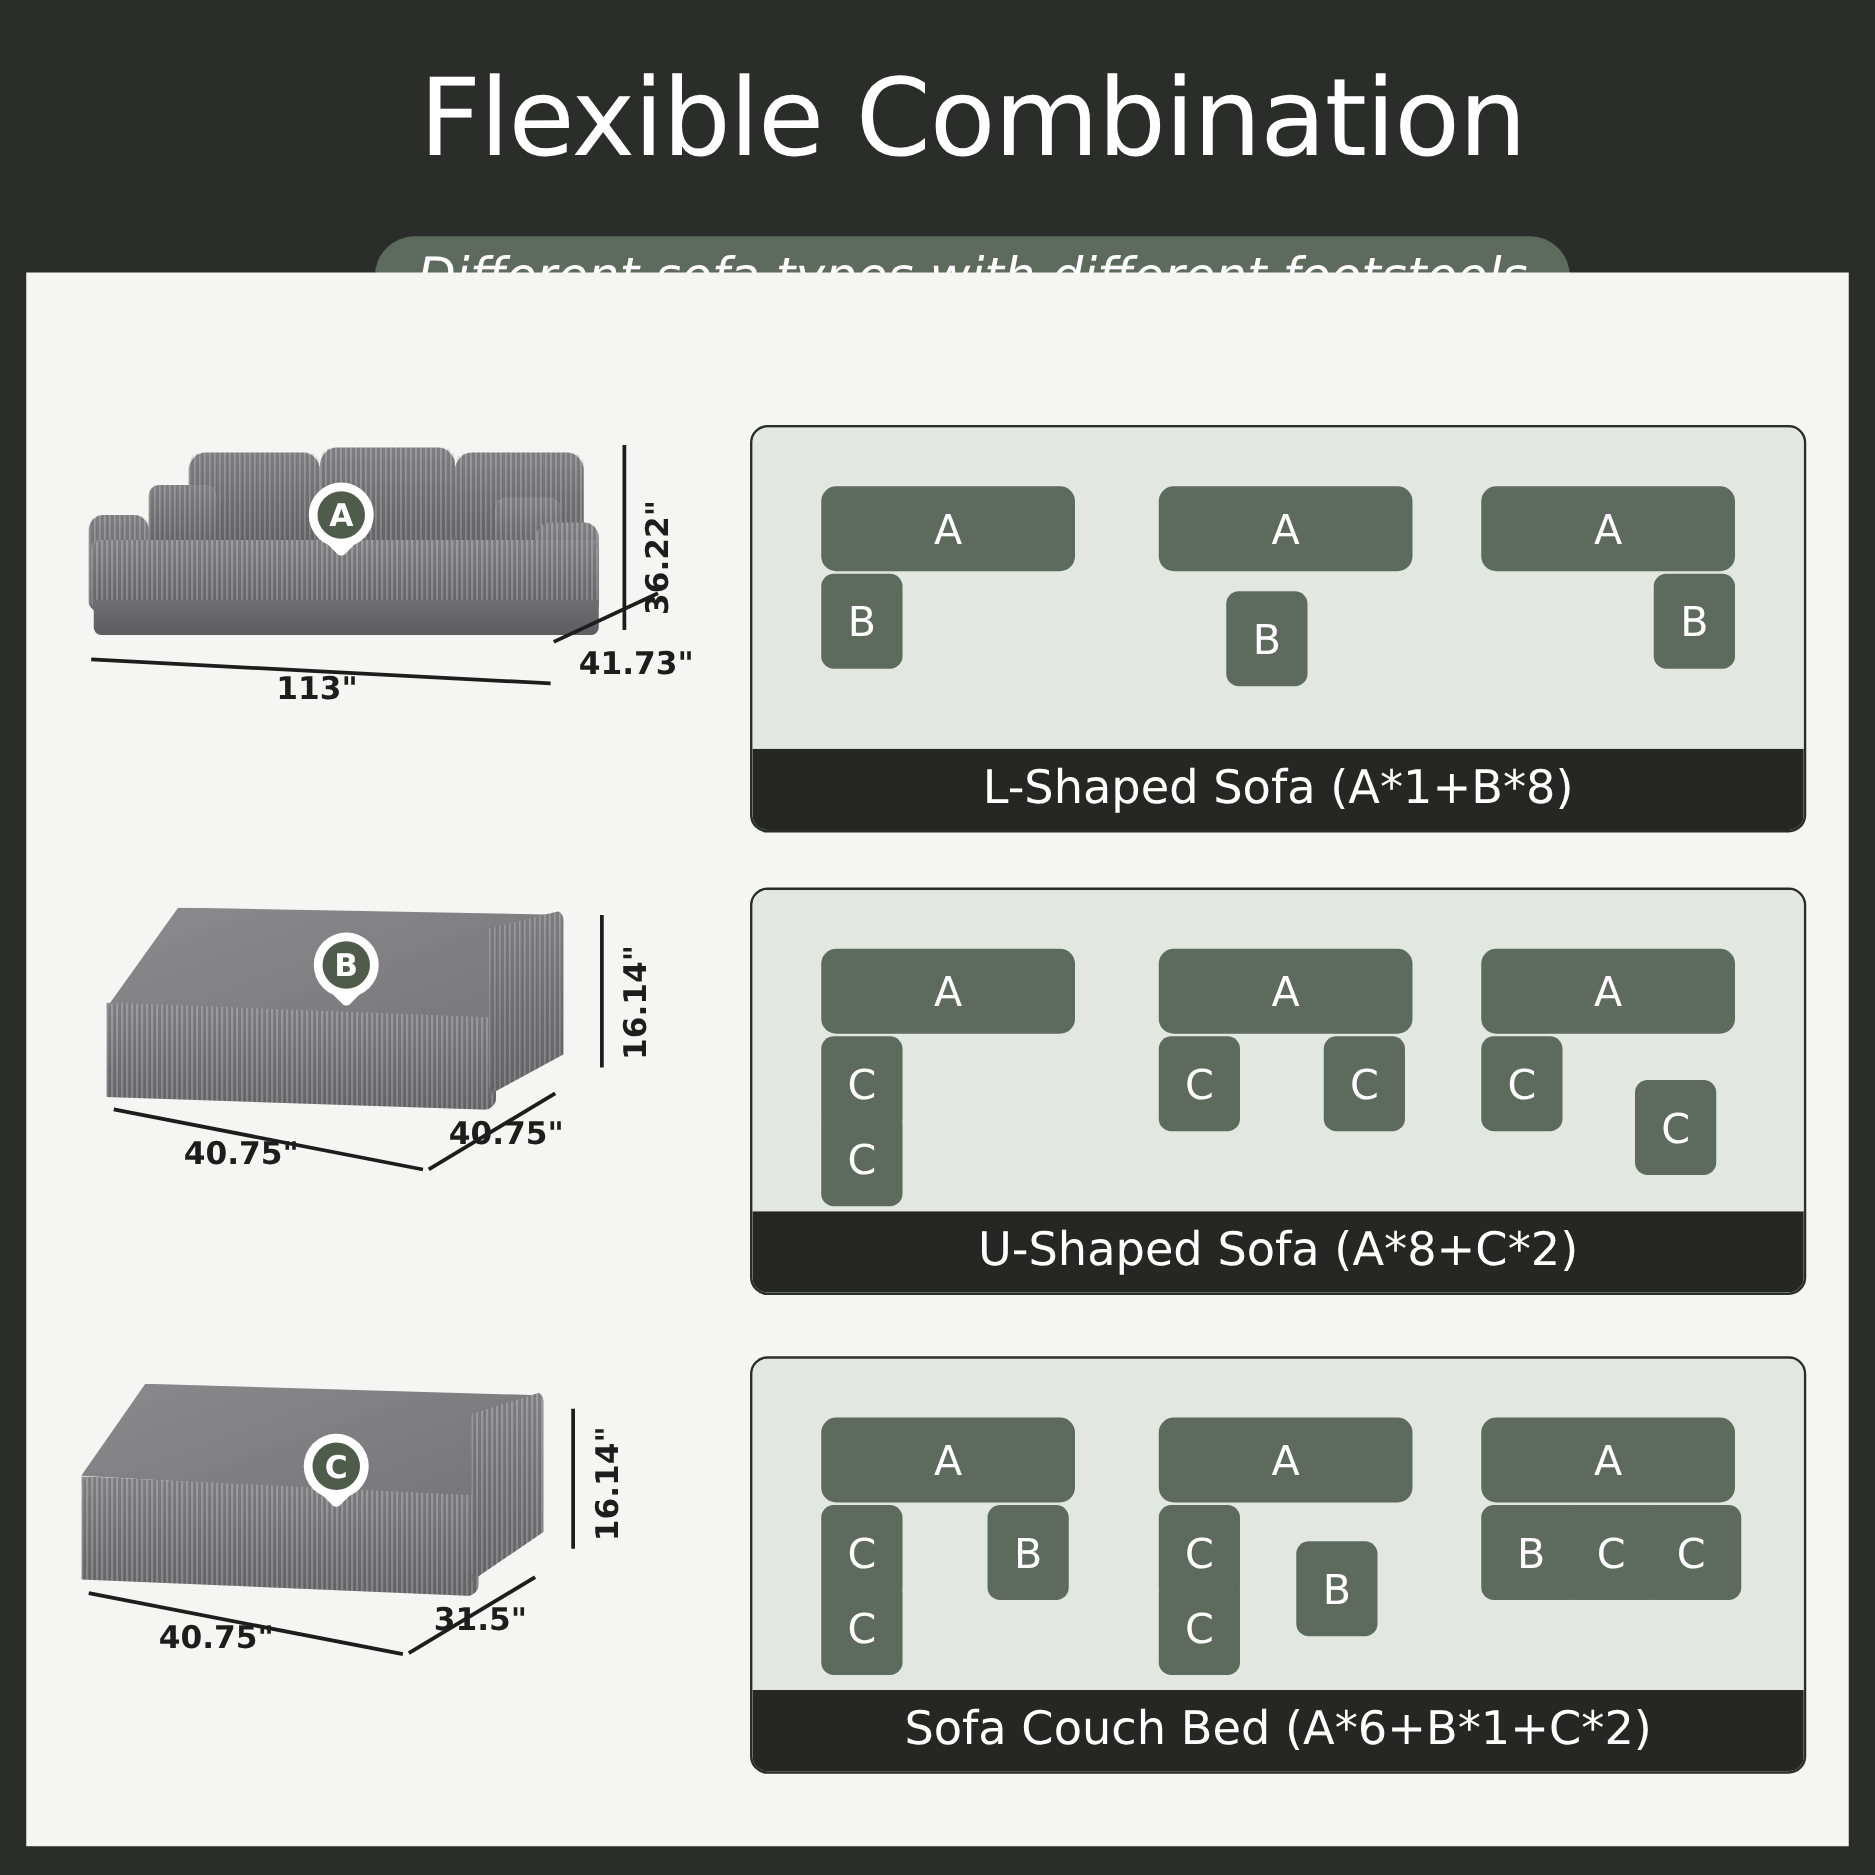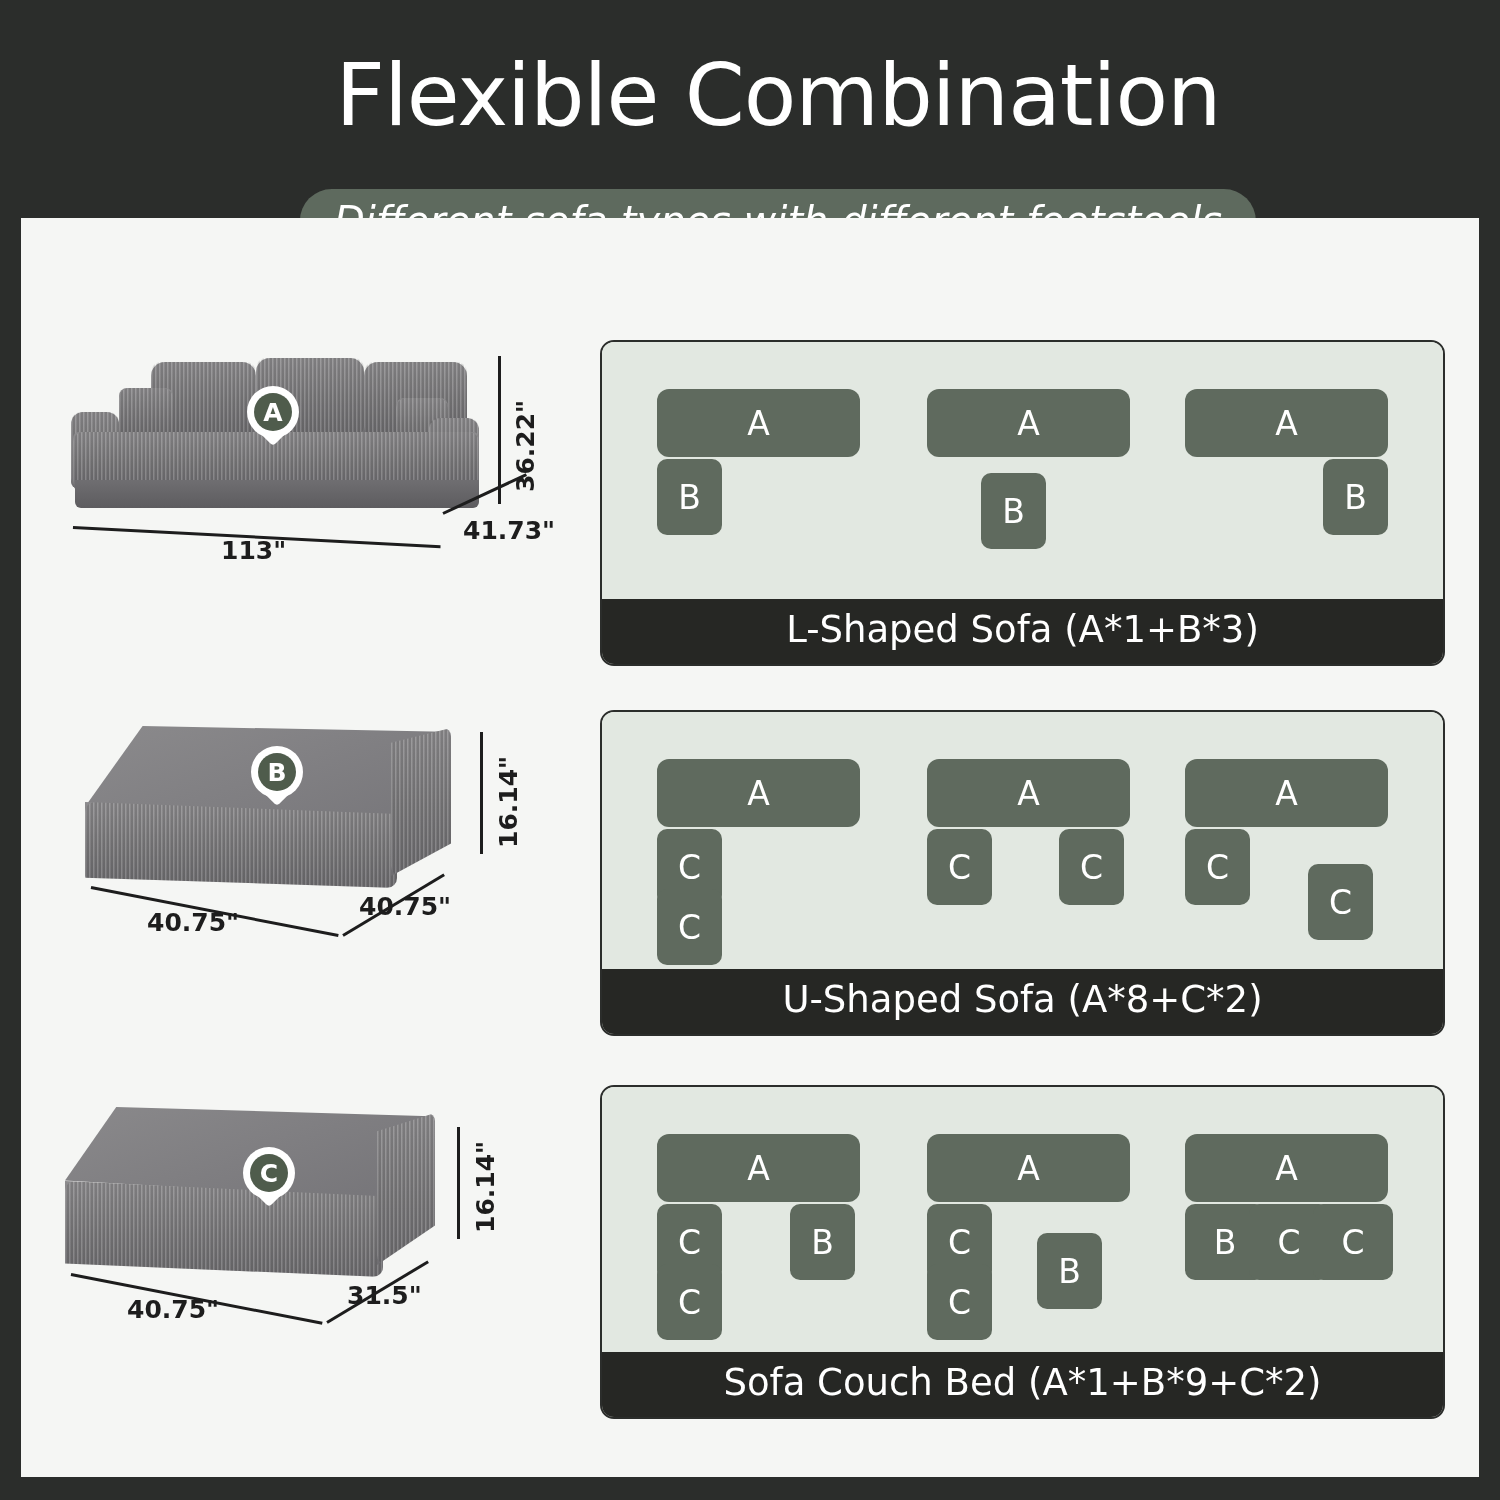--- a/index.html
+++ b/index.html
@@ -264,21 +264,21 @@
 
       <div class="combo-card">
         <div class="combo-stage">
             <div class="block a" style="left: 55px; top: 47px;">A</div>
             <div class="block small" style="left: 55px; top: 117px;">B</div>
             <div class="block a" style="left: 325px; top: 47px;">A</div>
             <div class="block small" style="left: 379px; top: 131px;">B</div>
             <div class="block a" style="left: 583px; top: 47px;">A</div>
             <div class="block small" style="left: 721px; top: 117px;">B</div>
           </div>
-        <div class="combo-caption">L-Shaped Sofa (A*1+B*3)</div>
+        <div class="combo-caption">L-Shaped Sofa (A*1+B*8)</div>
       </div>
     </div>
 
     <div class="row row-2">
 
       <div class="product">
         <div class="prod-art">
 
           <div style="position:absolute; left:34px; top:16px; width:360px; height:96px;
                       background:linear-gradient(160deg,#8b8a8c,#77767a);
@@ -364,18 +364,18 @@
             <div class="block small" style="left: 188px; top: 117px;">B</div>
             <div class="block a" style="left: 325px; top: 47px;">A</div>
             <div class="block small" style="left: 325px; top: 117px;">C</div>
             <div class="block small" style="left: 325px; top: 177px;">C</div>
             <div class="block small" style="left: 435px; top: 146px;">B</div>
             <div class="block a" style="left: 583px; top: 47px;">A</div>
             <div class="block wide" style="left: 583px; top: 117px;">B</div>
             <div class="block wide" style="left: 647px; top: 117px;">C</div>
             <div class="block wide" style="left: 711px; top: 117px;">C</div>
           </div>
-        <div class="combo-caption">Sofa Couch Bed (A*1+B*9+C*2)</div>
+        <div class="combo-caption">Sofa Couch Bed (A*6+B*1+C*2)</div>
       </div>
     </div>
 
   </div>
 </div>
 
 </body></html>

